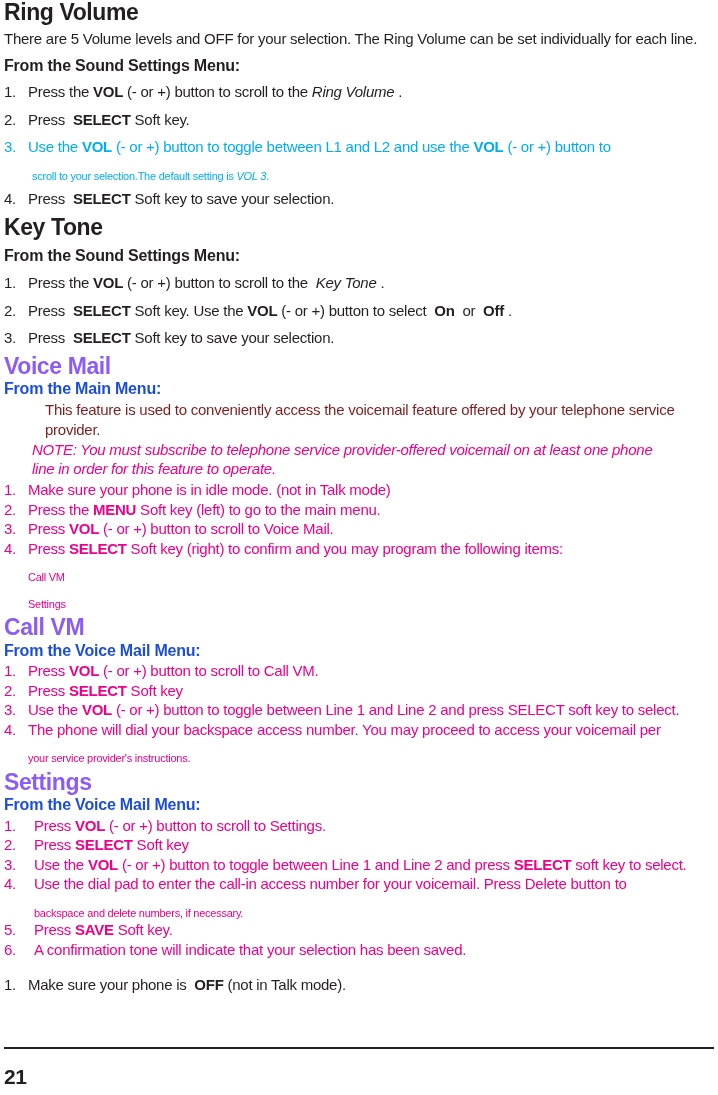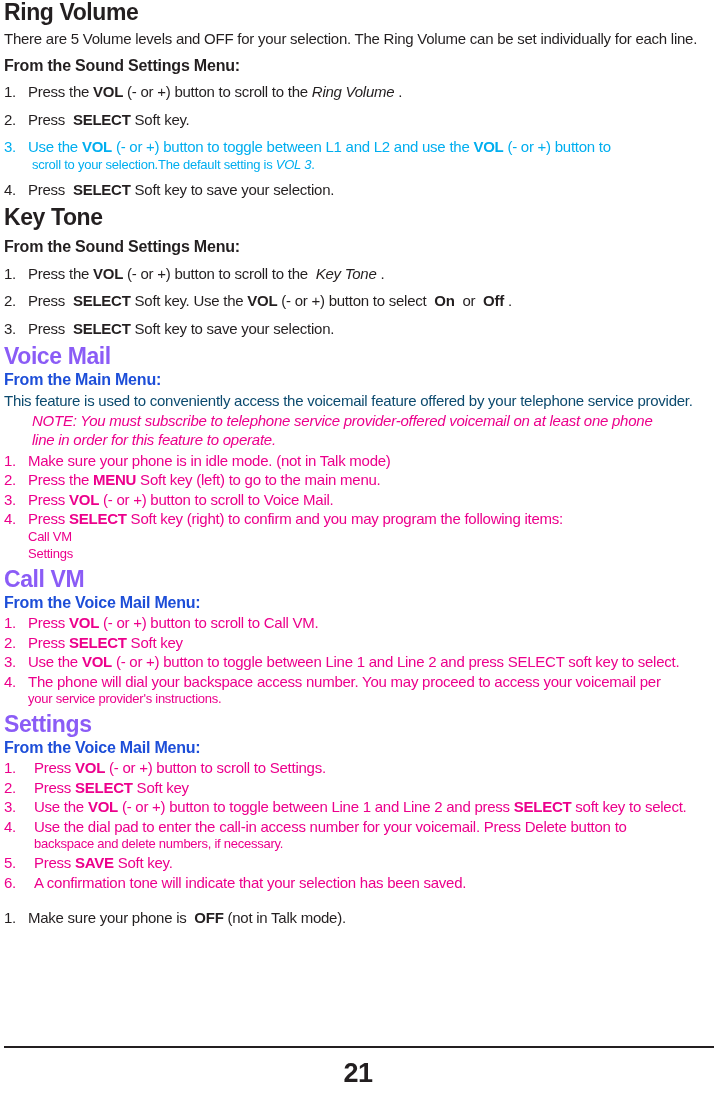--- a/index.html
+++ b/index.html
@@ -49,21 +49,21 @@
     color: #231f20;
   }
   .menu-line.magenta { color: #1d4ed8; }
 
   .para {
     font-size: 15px;
     letter-spacing: -0.25px;
     line-height: 1.33;
     color: #231f20;
   }
-  .para.magenta { color: #0c4a6e; }
+  .para.magenta { color: #7f1d1d; margin-left: 41px; }
 
   .note {
     font-size: 15px;
     font-style: italic;
     letter-spacing: -0.25px;
     line-height: 1.28;
     color: #ec008c;
     padding-left: 28px;
   }
 
@@ -83,24 +83,25 @@
     width: 24px;
     flex: 0 0 24px;
     text-align: left;
   }
   .row.wide .num {
     width: 30px;
     flex: 0 0 30px;
   }
   .row .txt { flex: 1 1 auto; }
   .cont {
-    font-size: 13px;
+    font-size: 11px;
     letter-spacing: -0.25px;
     line-height: 1.3;
     padding-left: 24px;
+    margin-top: 12px;
   }
   .cont.wide { padding-left: 30px; }
   .cont.magenta { color: #ec008c; }
   .cont.cyan { color: #00aeef; padding-left: 28px; }
 
   b { font-weight: bold; }
   i { font-style: italic; }
 
   
   .gap-2  { height: 2px; }
@@ -114,25 +115,25 @@
     position: absolute;
     left: 4px;
     right: 4px;
     bottom: 6px;
   }
   .footer-rule {
     border-top: 2px solid #231f20;
     width: 100%;
   }
   .page-num {
-    text-align: center;
-    font-size: 27px;
+    text-align: left;
+    font-size: 21px;
     font-weight: bold;
     letter-spacing: -0.5px;
-    padding-top: 10px;
+    padding-top: 16px;
     padding-right: 2px;
     color: #231f20;
   }
 </style>
 </head>
 <body>
 
 <div class="page">
 
   <h1 class="sec-title">Ring Volume</h1>

